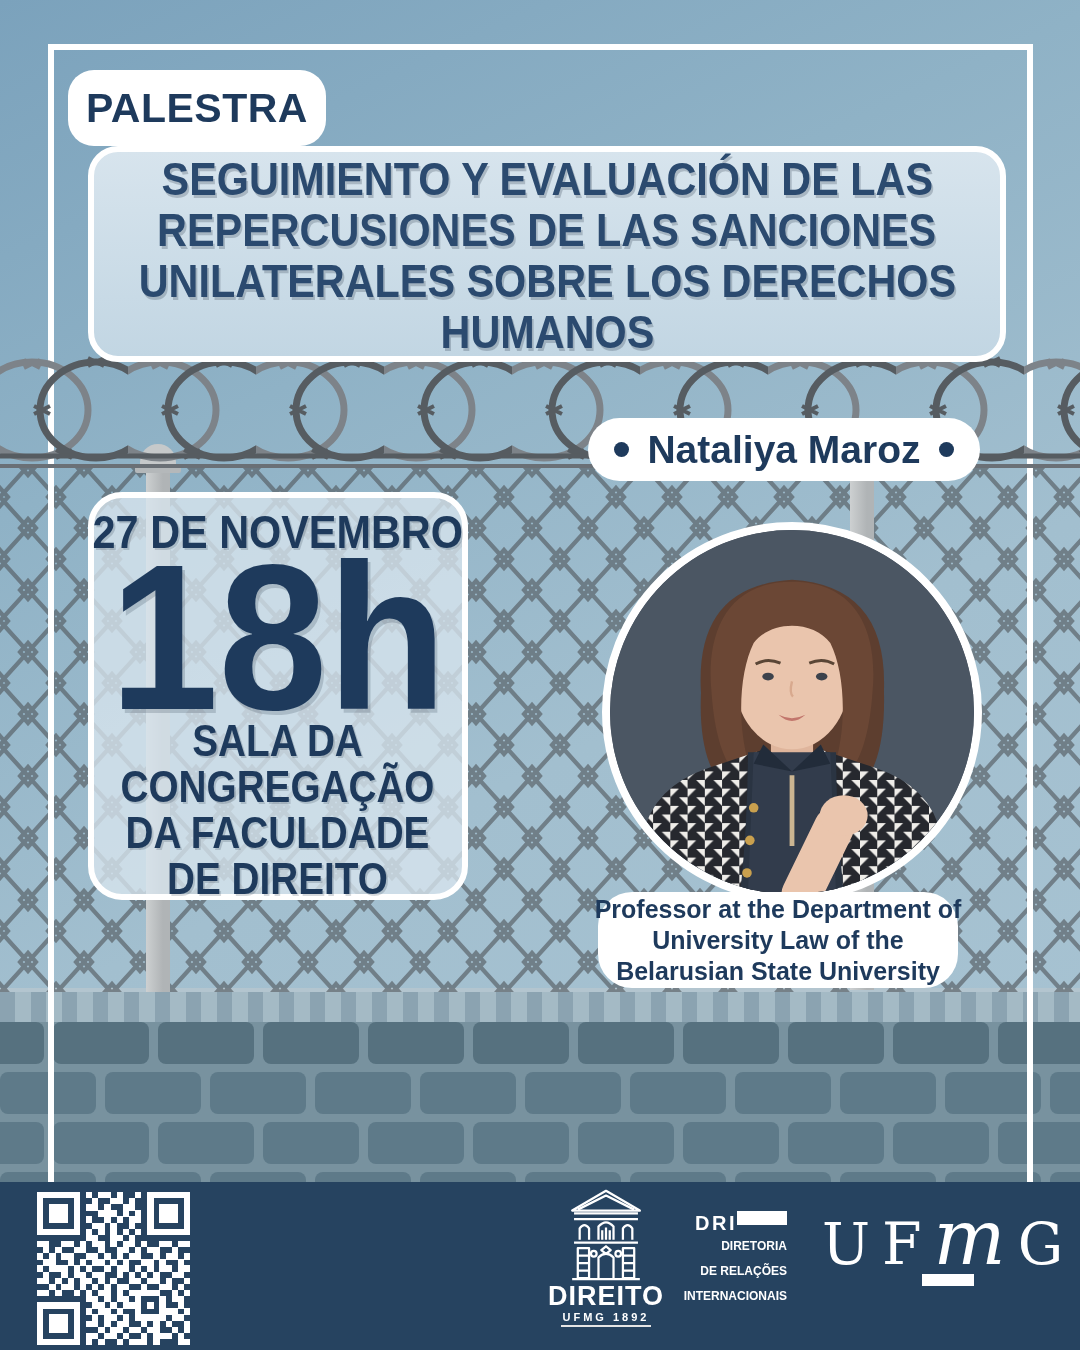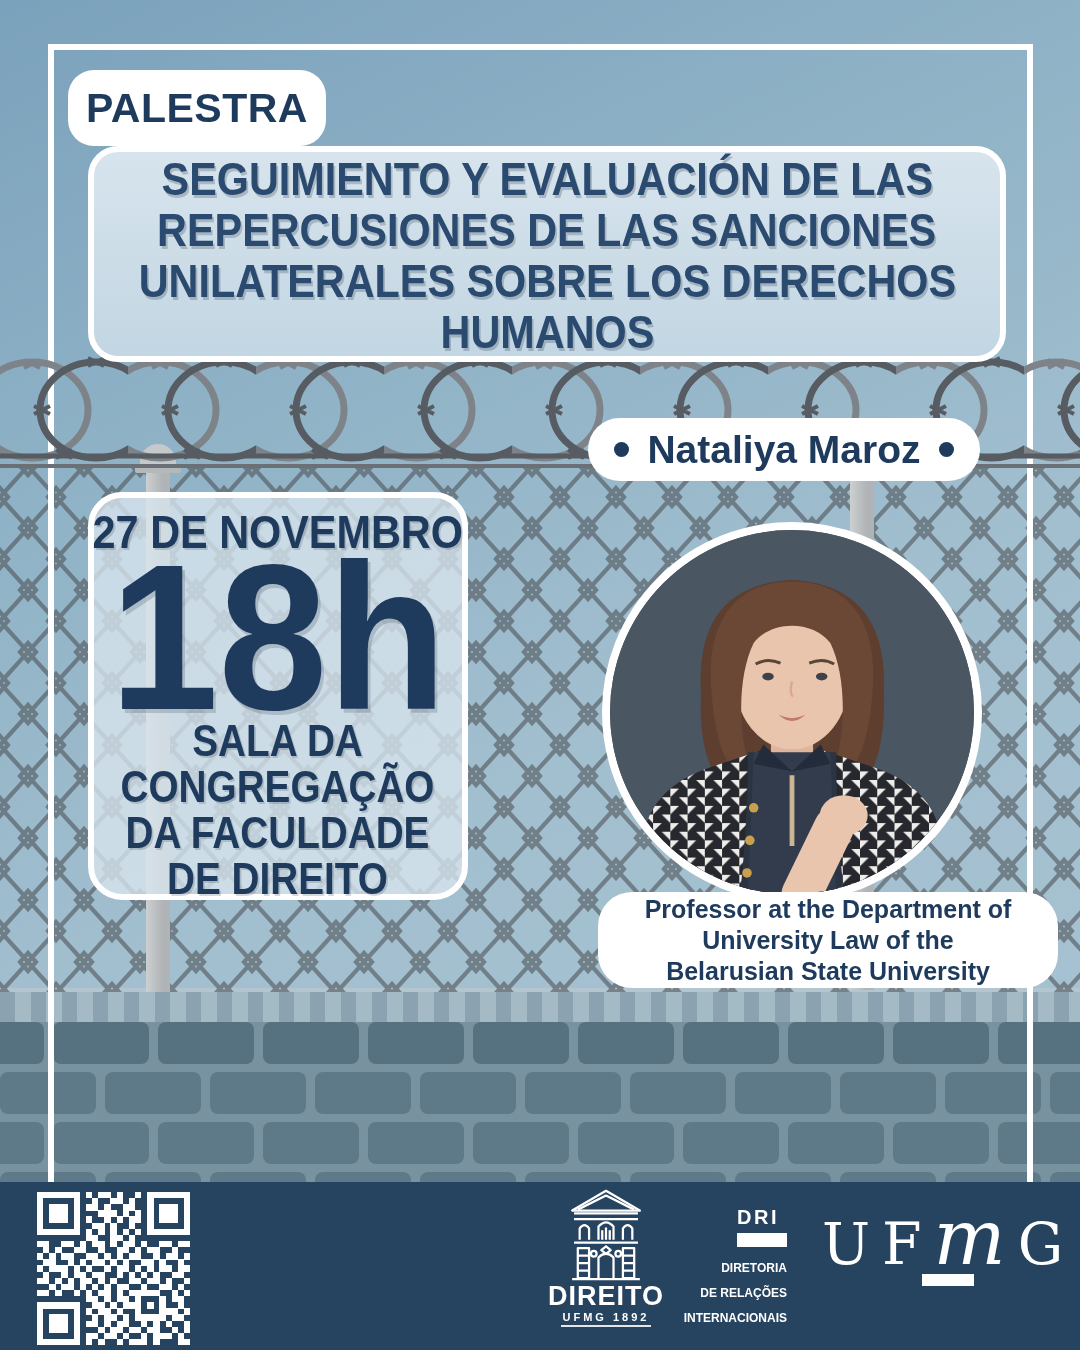--- a/index.html
+++ b/index.html
@@ -53,33 +53,33 @@
     color:var(--navy);text-shadow:3px 4px 0 rgba(21,37,55,.18);}
   .venue{margin-top:2px;}
   .venue-line{display:block;white-space:nowrap;transform:scaleX(.86);
     font-size:45px;line-height:46px;font-weight:bold;color:var(--navy);
     text-shadow:2px 2px 0 rgba(21,37,55,.18);}
 
   .photo{left:602px;top:522px;width:364px;height:364px;border:8px solid #fff;border-radius:50%;
     overflow:hidden;z-index:7;background:#4b5663;}
   .photo svg{display:block;width:100%;height:100%;}
 
-  .prof-pill{left:598px;top:892px;width:460px;height:96px;background:#fff;border-radius:34px;z-index:7;
+  .prof-pill{left:598px;top:892px;width:360px;height:96px;background:#fff;border-radius:34px;z-index:7;
     display:flex;flex-direction:column;align-items:center;justify-content:center;}
   .prof-line{font-size:25px;line-height:31px;font-weight:bold;color:var(--navy);white-space:nowrap;}
 
   
   .footer{left:0;top:1182px;width:1080px;height:168px;background:var(--footer-bg);z-index:9;}
   .qr{position:absolute;left:37px;top:10px;width:153px;height:153px;}
   .direito{position:absolute;left:540px;top:6px;width:132px;display:flex;flex-direction:column;align-items:center;color:#fff;}
   .direito svg{width:86px;height:94px;}
   .direito-name{font-size:27px;font-weight:bold;letter-spacing:1px;line-height:28px;}
   .direito-sub{font-size:11px;font-weight:bold;letter-spacing:3px;border-bottom:2px solid #e5e5e5;padding:1px 2px 2px;}
   .dri{position:absolute;left:655px;top:24px;width:132px;display:flex;flex-direction:column;align-items:flex-end;color:#fff;}
-  .dri-top{display:flex;flex-direction:column;align-items:flex-start;}
+  .dri-top{display:flex;align-items:flex-end;}
   .dri-acronym{font-size:20px;font-weight:bold;letter-spacing:2.5px;line-height:22px;}
   .dri-bar{width:50px;height:14px;background:#fff;margin:5px 0 9px;}
   .dri-line{font-size:12px;line-height:25px;font-weight:bold;text-align:right;white-space:nowrap;}
   .ufmg{position:absolute;left:822px;top:26px;width:215px;height:90px;color:#fff;}
   .ufmg-row{display:flex;align-items:baseline;gap:12px;font-family:"DejaVu Serif",serif;}
   .ufmg-letter{font-size:57px;line-height:60px;}
   .ufmg-m{font-size:76px;line-height:60px;font-style:italic;}
   .ufmg-bar{position:absolute;left:100px;top:66px;width:52px;height:12px;background:#fff;}
 </style>
 </head>

